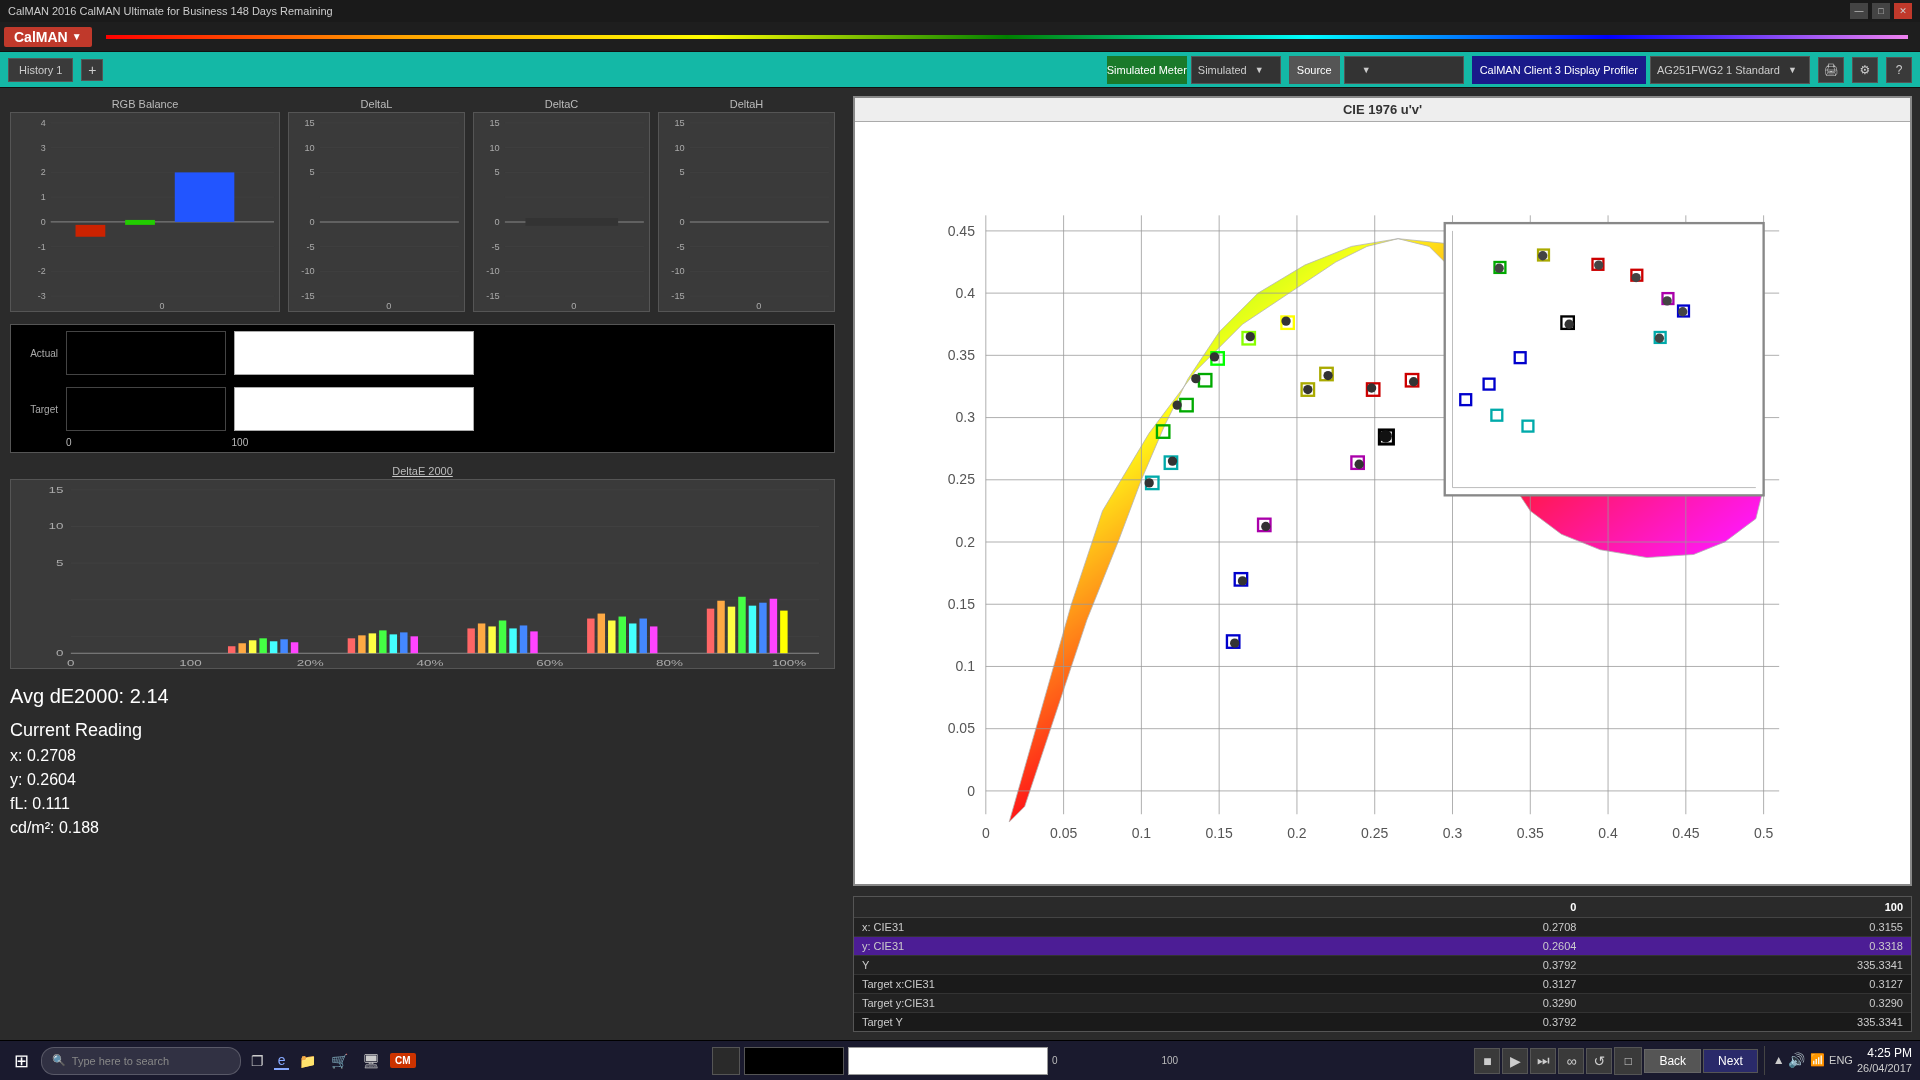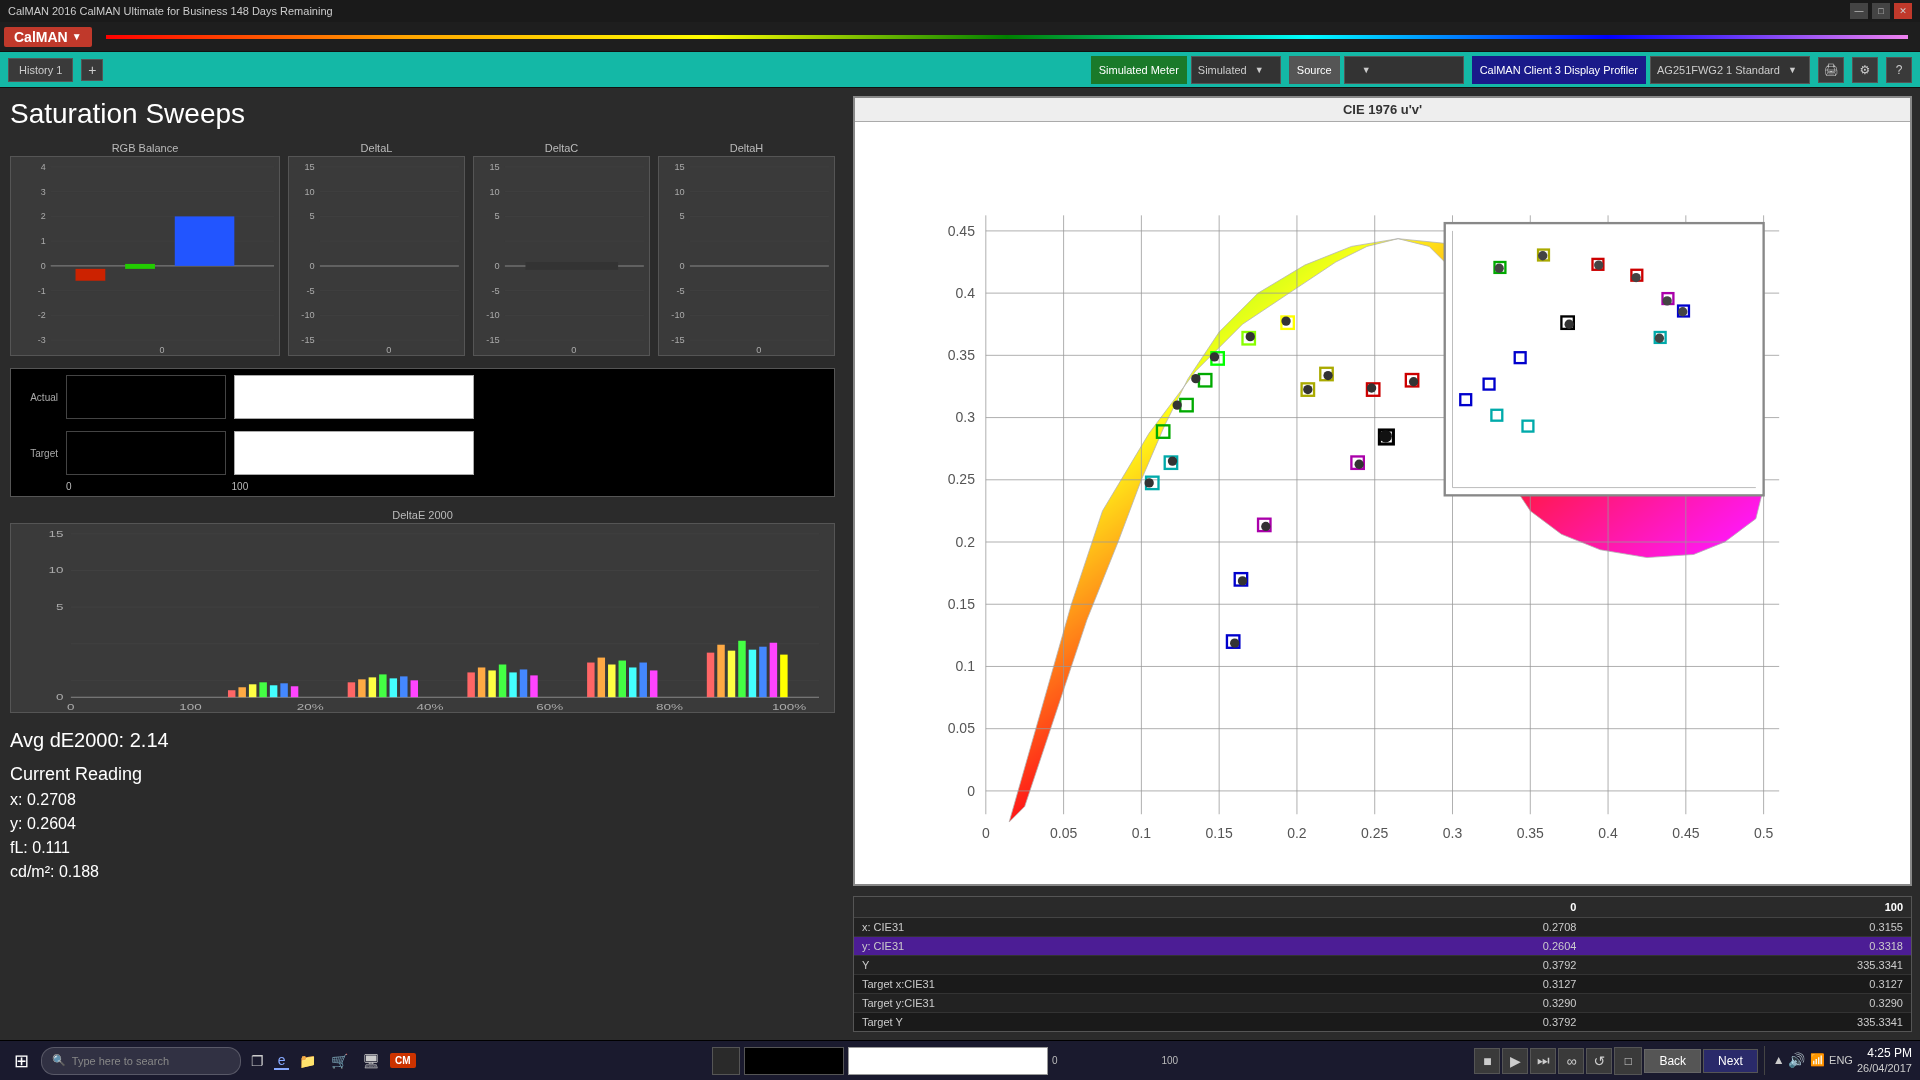--- a/index.html
+++ b/index.html
@@ -17,21 +17,21 @@
     .calman-logo { background: #c0392b; color: white; font-weight: bold; font-size: 14px; padding: 2px 10px; margin-right: 6px; border-radius: 2px; display: flex; align-items: center; gap: 4px; }
     .calman-logo .arrow { font-size: 10px; }
     .rainbow-bar { height: 4px; flex: 1; background: linear-gradient(to right, red, orange, yellow, green, cyan, blue, violet); margin: 0 8px; }
 
     
     #toolbar { height: 36px; background: #14b8a6; display: flex; align-items: center; padding: 0 8px; gap: 8px; border-bottom: 1px solid #111; }
     .tab-btn { background: #3a3a3a; border: 1px solid #555; color: #ccc; padding: 2px 10px; font-size: 11px; cursor: pointer; height: 24px; display: flex; align-items: center; gap: 4px; }
     .tab-plus { background: #3a3a3a; border: 1px solid #555; color: #ccc; width: 22px; height: 22px; display: flex; align-items: center; justify-content: center; cursor: pointer; font-size: 14px; }
     .toolbar-spacer { flex: 1; }
     .meter-section { display: flex; align-items: center; gap: 4px; }
-    .meter-label { background: #1a7a2a; color: white; padding: 1px 8px; font-size: 11px; height: 28px; display: flex; align-items: center; }
+    .meter-label { background: #1a7a2a; color: white; padding: 1px 0; font-size: 11px; height: 28px; display: flex; align-items: center; }
     .meter-dropdown { background: #333; border: 1px solid #555; color: #ccc; padding: 2px 6px; font-size: 11px; height: 28px; display: flex; align-items: center; gap: 4px; min-width: 90px; }
     .meter-dropdown .dd-arrow { font-size: 9px; margin-left: 4px; }
     .source-label { background: #555; color: white; padding: 1px 8px; font-size: 11px; height: 28px; display: flex; align-items: center; }
     .profiler-label { background: #1a1a8a; color: white; padding: 1px 8px; font-size: 11px; height: 28px; display: flex; align-items: center; }
     .toolbar-icon-btn { background: #3a3a3a; border: 1px solid #555; color: #ccc; width: 26px; height: 26px; display: flex; align-items: center; justify-content: center; cursor: pointer; font-size: 12px; }
 
     
     #main { display: flex; height: calc(1080px - 22px - 30px - 36px - 40px); }
 
     
@@ -123,21 +123,20 @@
   </div>
   <div class="toolbar-icon-btn">🖨</div>
   <div class="toolbar-icon-btn">⚙</div>
   <div class="toolbar-icon-btn">?</div>
 </div>
 
 <div id="main" style="height: calc(1080px - 22px - 30px - 36px - 40px); display:flex;">
 
   <div id="left-panel">
 
-    <div class="section-title">Saturation Sweeps</div>
 
     <div class="charts-row">
 
       <div class="rgb-balance-container">
         <div class="chart-label">RGB Balance</div>
         <div class="rgb-chart">
           <svg class="chart-svg" viewBox="0 0 270 200" preserveAspectRatio="none">
 
             <line x1="40" y1="10" x2="265" y2="10" class="grid-line"></line>
             <line x1="40" y1="35" x2="265" y2="35" class="grid-line"></line>
@@ -255,21 +254,21 @@
         <div style="color:#aaa; font-size:10px; width:55px; text-align:right; padding-right:8px;">Target</div>
         <div style="background:#000; border:1px solid #444; width:160px; height:44px; margin-right:8px;"></div>
         <div style="background:#fff; border:1px solid #aaa; width:240px; height:44px;"></div>
       </div>
       <div style="display:flex; font-size:10px; color:#bbb; padding:0 55px 4px 55px; gap:160px;">
         <span>0</span>
         <span>100</span>
       </div>
     </div>
 
-    <div style="margin-top:4px;">
+    <div style="margin-top:4px;text-decoration:underline;">
       <div class="chart-label">DeltaE 2000</div>
       <div style="background:#3a3a3a; border:1px solid #555; height:190px; position:relative;">
         <svg width="100%" height="100%" viewBox="0 0 550 190" preserveAspectRatio="none">
 
           <line x1="40" y1="10" x2="540" y2="10" class="grid-line"></line>
           <line x1="40" y1="47" x2="540" y2="47" class="grid-line"></line>
           <line x1="40" y1="84" x2="540" y2="84" class="grid-line"></line>
           <line x1="40" y1="121" x2="540" y2="121" class="grid-line"></line>
           <line x1="40" y1="158" x2="540" y2="158" class="grid-line"></line>
           <line x1="40" y1="175" x2="540" y2="175" stroke="#888" stroke-width="1"></line>

